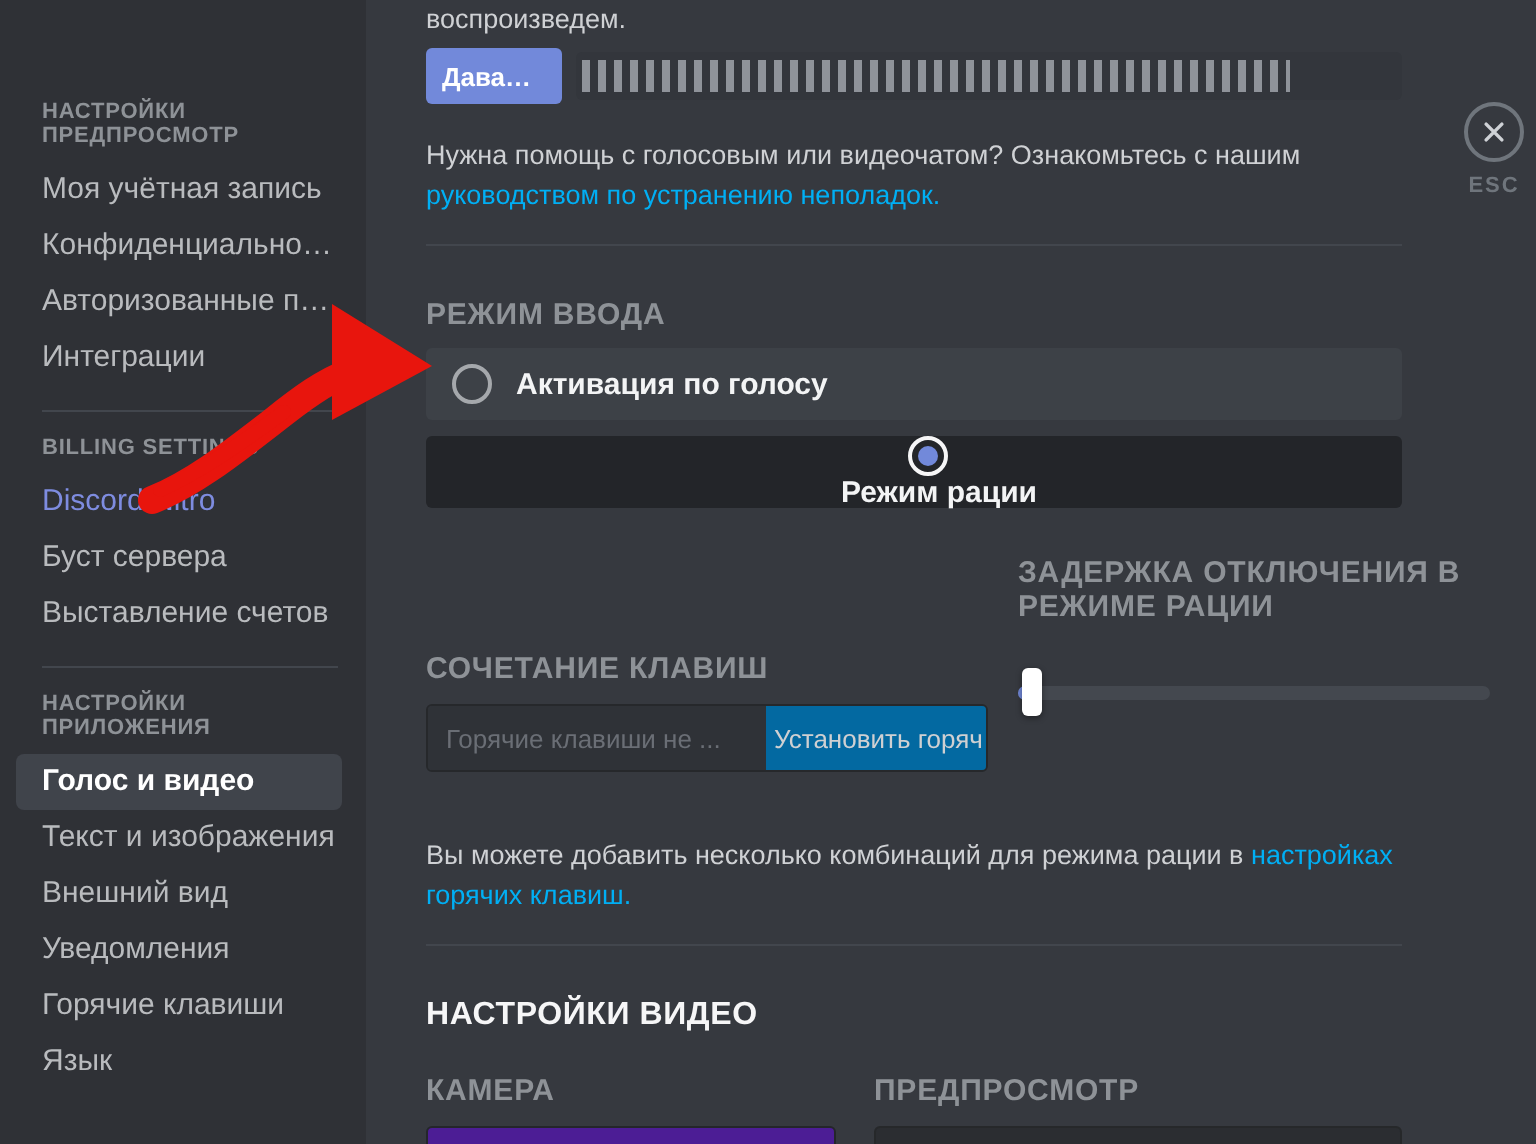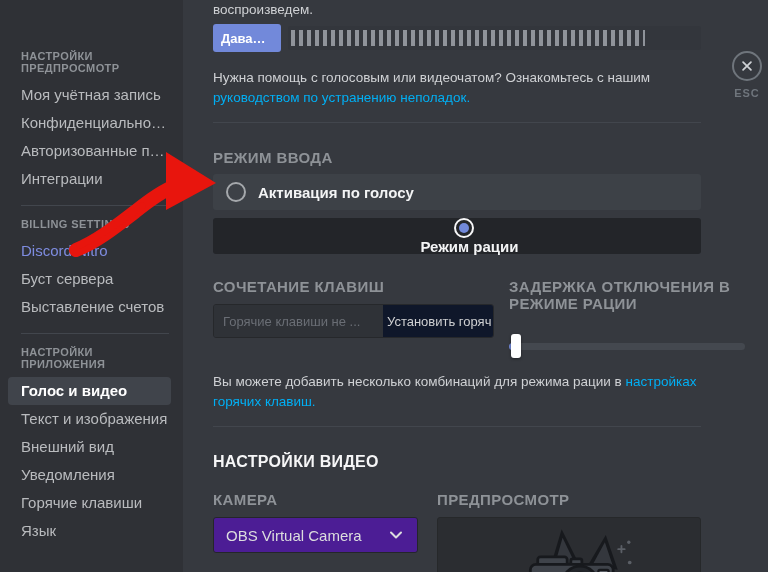--- a/index.html
+++ b/index.html
@@ -64,31 +64,31 @@
   .radio{
     width:20px;height:20px;border-radius:50%;box-sizing:border-box;flex:none;
     border:2px solid #a5a8ac;display:flex;align-items:center;justify-content:center;
   }
   .radio-row.selected .radio{border-color:#f6f6f7;}
   .radio .dot{width:10px;height:10px;border-radius:50%;background:#7289da;display:none;}
   .radio-row.selected .radio .dot{display:block;}
   .radio-label{margin-left:12px;font-size:15px;font-weight:bold;color:#f3f4f5;}
   
   .cols{display:flex;margin-top:24px;}
-  .col-left{width:281px;flex:none;}
+  .col-left{width:281px;flex:none;margin-top:48px;}
   .col-right{width:236px;flex:none;margin-left:15px;}
   .keybind{display:flex;margin-top:9px;height:34px;border-radius:3px;overflow:hidden;border:1px solid #26282b;box-sizing:border-box;}
   .keybind input{
     flex:1;min-width:0;background:#2f3237;border:none;outline:none;
     color:#dcddde;font-size:13px;padding:0 9px;
     font-family:"Liberation Sans",sans-serif;
   }
   .keybind input::placeholder{color:#6a6e75;}
   .keybind button{
-    flex:none;width:110px;background:#0f172a;border:none;color:#cfd0d2;
+    flex:none;width:110px;background:#0369a1;border:none;color:#cfd0d2;
     font-size:13px;cursor:pointer;white-space:nowrap;overflow:hidden;
     font-family:"Liberation Sans",sans-serif;padding:0 4px;
   }
   .slider{position:relative;margin-top:22px;height:24px;cursor:pointer;}
   .slider .track{
     position:absolute;left:0;right:0;top:9px;height:7px;border-radius:4px;background:#44484f;
   }
   .slider .fill{width:9px;height:7px;border-radius:4px 0 0 4px;background:#7289da;}
   .slider .handle{
     position:absolute;left:2px;top:0;width:10px;height:24px;border-radius:3px;
@@ -193,21 +193,21 @@
       <div class="uhead">ЗАДЕРЖКА ОТКЛЮЧЕНИЯ В РЕЖИМЕ РАЦИИ</div>
       <div class="slider">
         <div class="track">
             <div class="fill"></div>
           </div>
         <div class="handle"></div>
       </div>
     </div>
   </div>
 
-  <p class="para" style="margin-top:14px"><span>Вы можете добавить несколько комбинаций для режима рации в </span><a class="link">настройках горячих клавиш.</a></p>
+  <p class="para" style="margin-top:32px"><span>Вы можете добавить несколько комбинаций для режима рации в </span><a class="link">настройках горячих клавиш.</a></p>
 
   <hr class="divider">
 
   <h2 class="video-h2">НАСТРОЙКИ ВИДЕО</h2>
 
   <div class="vrow">
     <div class="vcol1">
       <div class="uhead">КАМЕРА</div>
       <div class="select">
         <span class="sel-text">OBS Virtual Camera</span>

